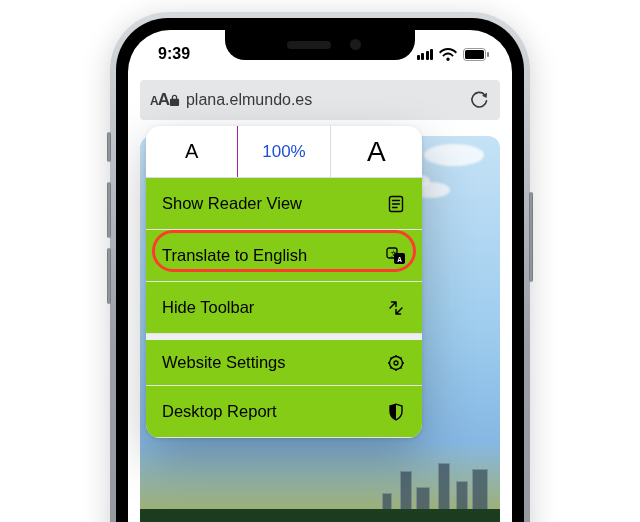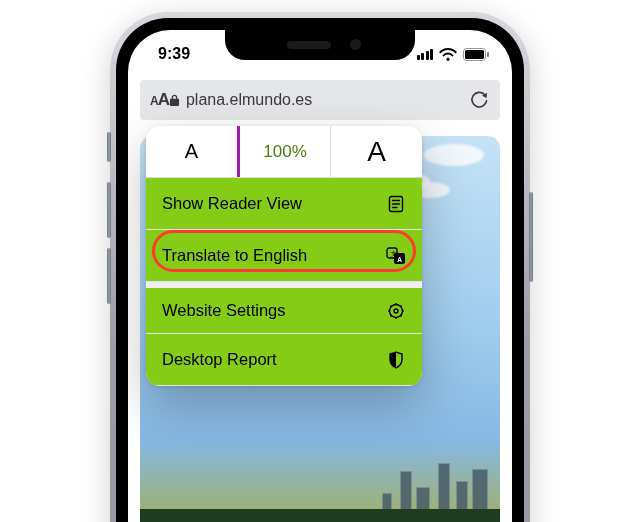--- a/index.html
+++ b/index.html
@@ -99,21 +99,21 @@
   
   .popover {
     position:absolute; top:96px; left:18px; width:276px; z-index: 25;
     background:#fff; border-radius:14px;
     box-shadow: 0 20px 50px rgba(0,0,0,.25), 0 1px 4px rgba(0,0,0,.12);
     overflow:hidden;
     transform-origin: 10% 0;
   }
   .popover .seg { display:flex; height:52px; border-bottom:1px solid #dcdcde; }
   .seg-cell { flex:1; display:flex; align-items:center; justify-content:center; font-size:20px; color:#000; }
-  .seg-cell.mid { color:#4d7c0f; border-left:3px solid #a21caf; border-right:1px solid #dcdcde; font-size:17px;}
+  .seg-cell.mid { color:#1d4ed8; border-left:1px solid #a21caf; border-right:1px solid #dcdcde; font-size:17px;}
   .seg-cell.right { font-size:28px; }
   .row { position:relative; height:52px; display:flex; align-items:center; padding:0 16px; border-bottom:1px solid #e3e3e6; font-size:16.5px; color:#000; background:#84cc16;}
   .row:last-child { border-bottom:none; }
   .row.section { border-top:6px solid #efeff1; }
   .row .spacer { flex:1; }
   .row .ico { width:20px; height:20px; color:#000; display:flex;align-items:center;justify-content:center;}
   .highlight-ring {
     position:absolute; top:104px; left:6px; right:6px; height:42px; border:3px solid #ff3b30; border-radius:22px; pointer-events:none; z-index:2;
   }
   .popover-wrap{position:relative;}
@@ -211,20 +211,29 @@
               <span class="ico">
                 <svg width="20" height="18" viewBox="0 0 20 18">
                     <rect x="1" y="1" width="10" height="10" rx="2" fill="none" stroke="#000" stroke-width="1.3"></rect>
                     <rect x="8" y="6" width="11" height="11" rx="2" fill="#000"></rect>
                     <text x="4.5" y="8.6" font-size="6.5" font-family="Arial" fill="#000">文</text>
                     <text x="11.2" y="14.5" font-size="6.5" font-family="Arial" fill="#fff" font-weight="700">A</text>
                   </svg>
               </span>
             </div>
 
+            <div class="row">
+              <span>Hide Toolbar</span>
+              <span class="spacer"></span>
+              <span class="ico">
+                <svg width="18" height="18" viewBox="0 0 18 18">
+                    <path d="M3 9 9 3m0 0H4.5M9 3v4.5M15 9l-6 6m0 0h4.5M9 15v-4.5" stroke="#000" stroke-width="1.5" stroke-linecap="round" fill="none" transform="rotate(0 9 9)"></path>
+                  </svg>
+              </span>
+            </div>
 
 
             <div class="row section">
               <span>Website Settings</span>
               <span class="spacer"></span>
               <span class="ico">
                 <svg width="18" height="18" viewBox="0 0 18 18">
                     <circle cx="9" cy="9" r="6.5" fill="none" stroke="#000" stroke-width="1.4"></circle>
                     <circle cx="9" cy="9" r="2" fill="none" stroke="#000" stroke-width="1.3"></circle>
                     <g stroke="#000" stroke-width="1.4">

